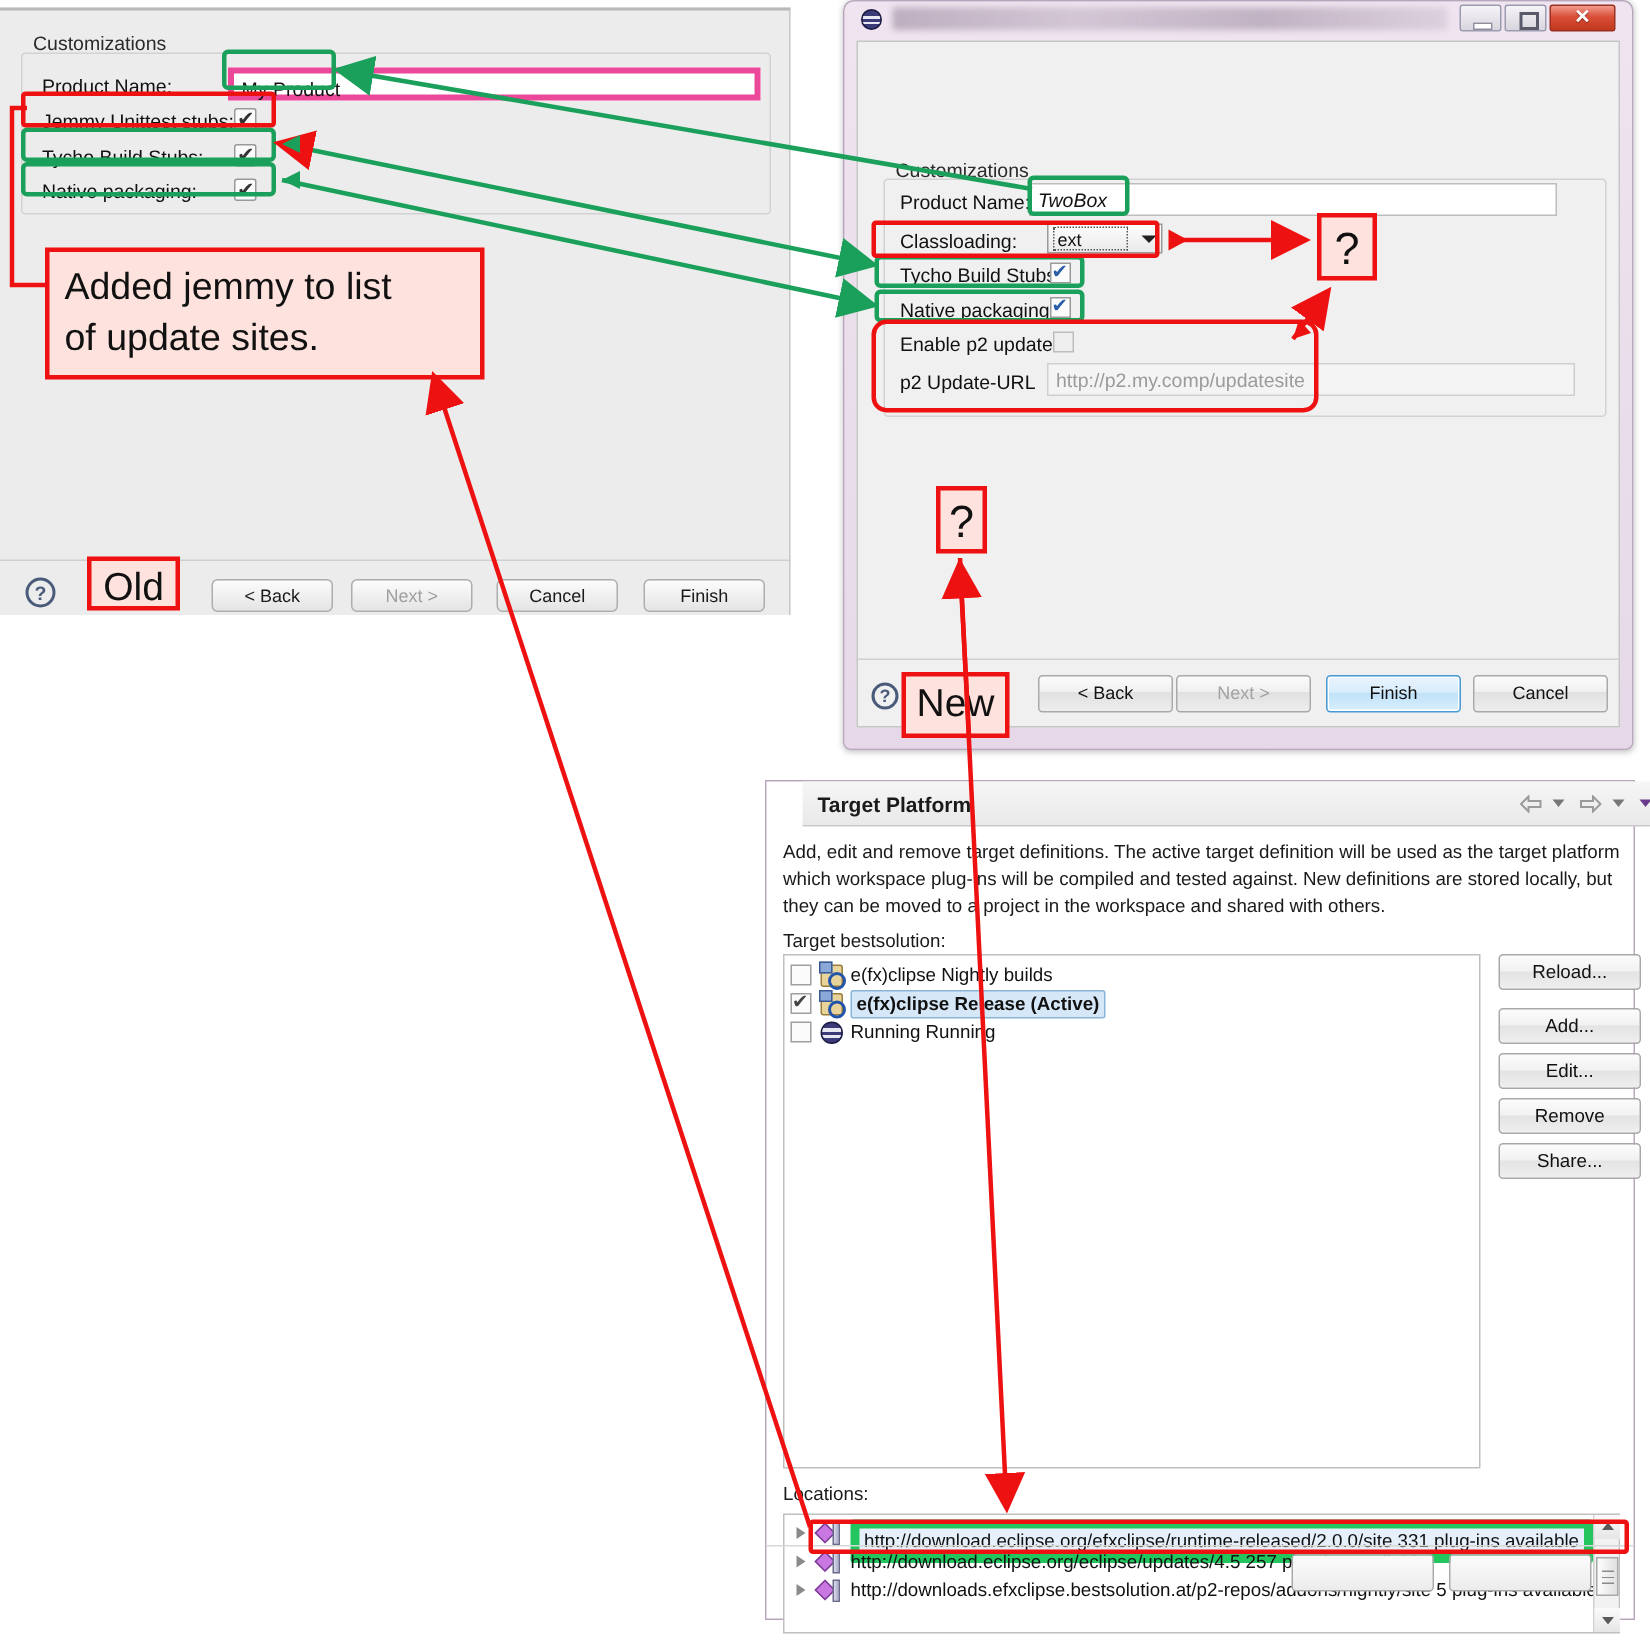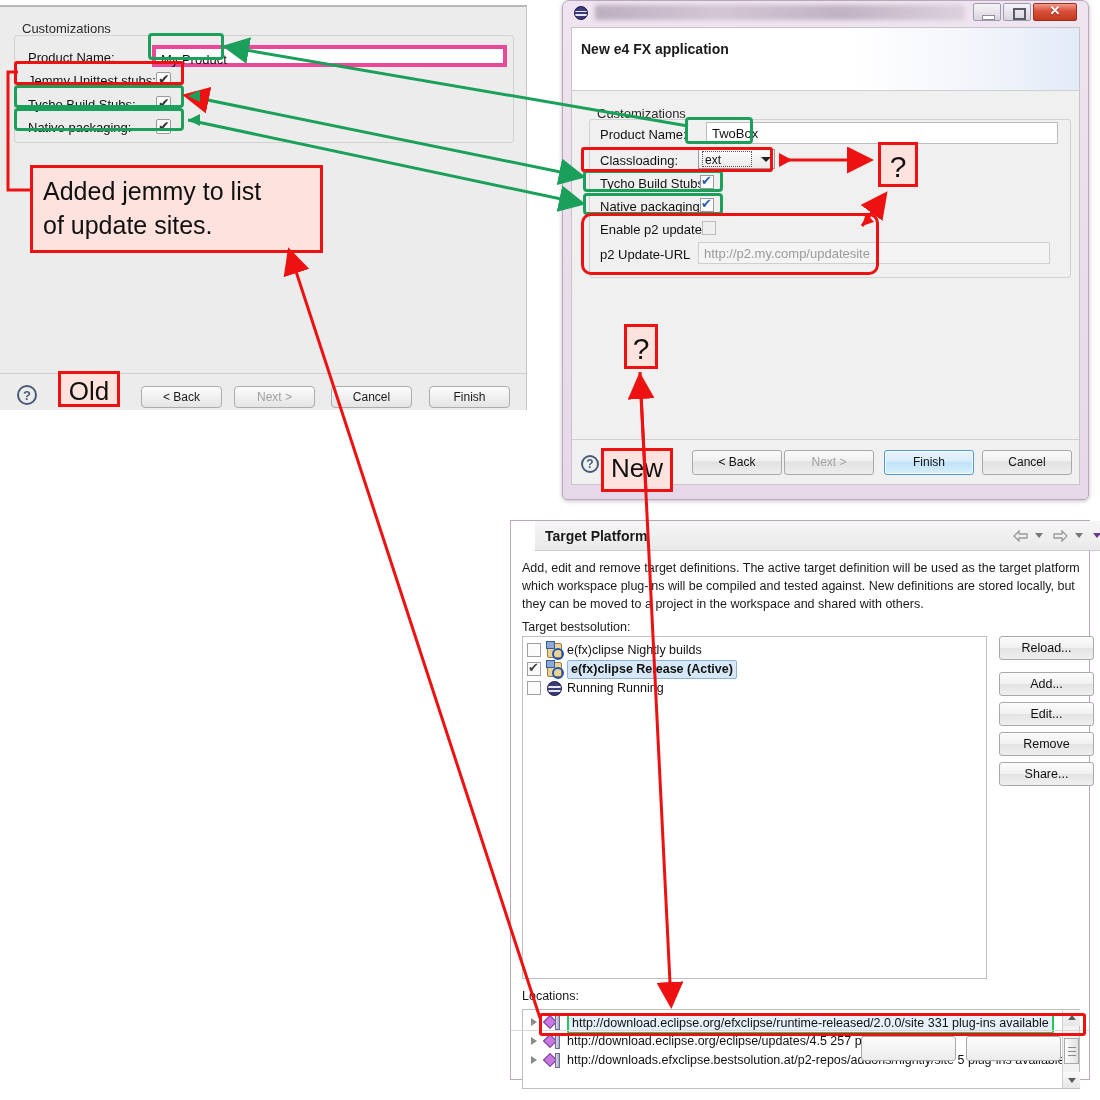--- a/index.html
+++ b/index.html
@@ -255,21 +255,21 @@
   .ic-site .dia {
     position: absolute; left: 0; top: 2px; width: 10px; height: 10px;
     background: #c878e0; border: 1px solid #7a3c96; transform: rotate(45deg);
   }
   .ic-site .bar {
     position: absolute; left: 10px; top: 0px; width: 5px; height: 15px;
     background: linear-gradient(to right,#dcdcec,#a8a8c8); border: 1px solid #6a6a8a;
   }
   .loc-txt { position: absolute; left: 40px; top: 1px; line-height: 17px; }
   .loc-row.selected .loc-txt {
-    background: #e6f0fa; border: 2px solid #22c55e; padding: 0 3px; top: 0; border-radius: 2px;
+    background: #e6f0fa; border: 6px solid #22c55e; padding: 0 3px; top: 0; border-radius: 2px;
   }
   .loc-sb {
     position: absolute; right: 0; top: 0; width: 17px; height: 100%;
     background: #f2f2f2; border-left: 1px solid #d0d0d0;
   }
   .sb-arrow {
     position: absolute; left: 0; width: 17px; height: 16px;
     background: linear-gradient(to bottom,#fafafa,#e6e6e6);
   }
   .sb-arrow.up { top: 0; } .sb-arrow.dn { bottom: 0; }
@@ -355,29 +355,26 @@
   <div class="new-win">
     <div class="new-titlebar">
       <div class="win-icon"></div>
       <div class="title-blur"></div>
       <div class="wb wb-min"></div>
       <div class="wb wb-max"></div>
       <div class="wb wb-close"></div>
     </div>
 
     <div class="new-body">
-      <div class="new-head">
-        <div class="new-head-title">New e4 FX application</div>
-      </div>
 
       <div class="new-group-label">Customizations</div>
       <div class="new-group-box"></div>
 
       <div class="n-lbl" style="left:28px; top:99px;">Product Name:</div>
-      <div class="n-text" style="left:134px; top:94px; width:352px; height:22px;">TwoBox</div>
+      <div class="n-text" style="left:114px; top:94px; width:352px; height:22px;font-style:italic;">TwoBox</div>
 
       <div class="n-lbl" style="left:28px; top:125px;">Classloading:</div>
       <div class="n-combo" style="left:126px; top:121px;">
         <div class="n-combo-txt">ext</div>
         <div class="n-combo-arrow"></div>
       </div>
 
       <div class="n-lbl" style="left:28px; top:148px;">Tycho Build Stubs:</div>
       <div class="n-check on" style="left:128px; top:147px;"></div>
 

